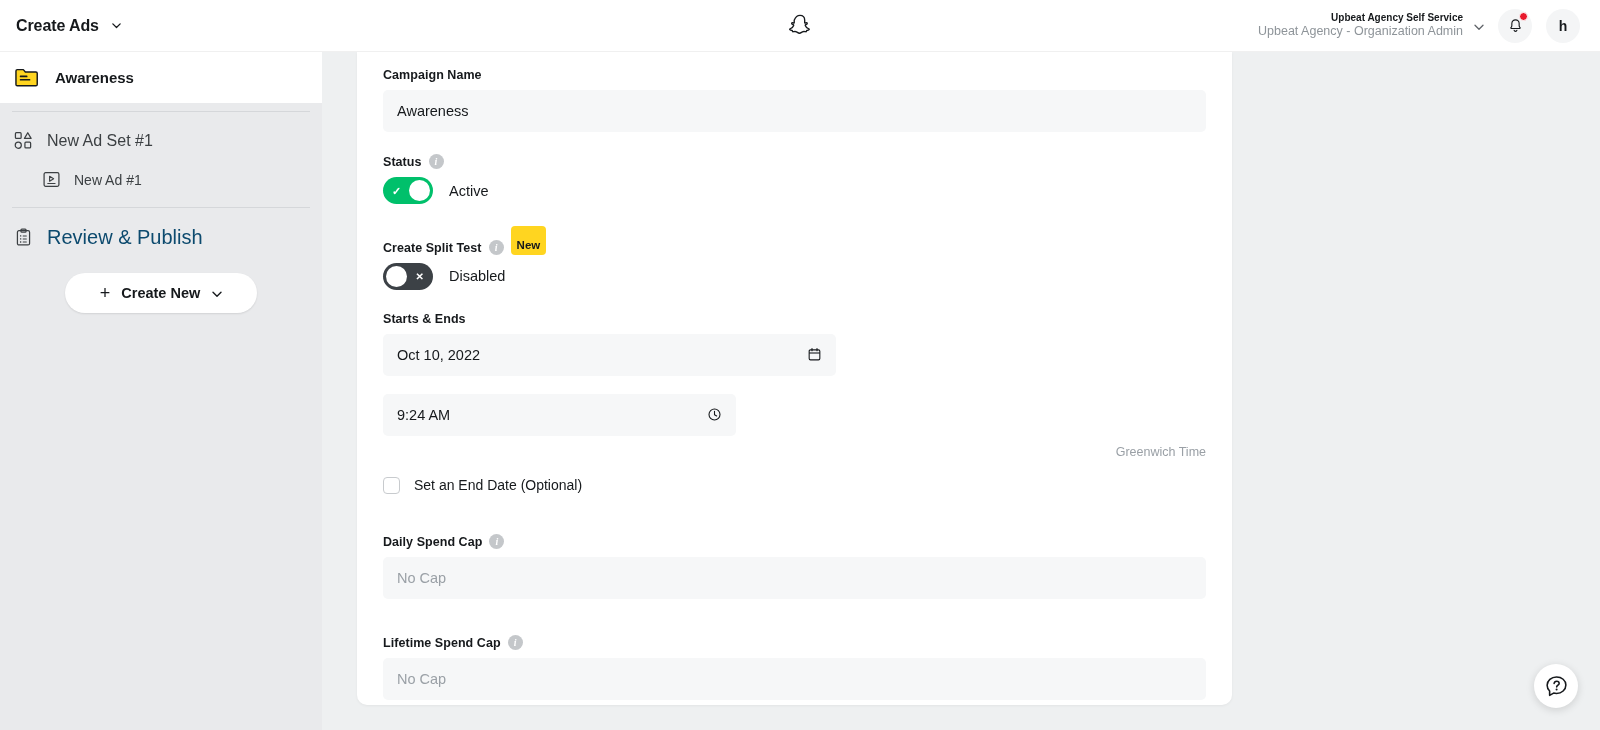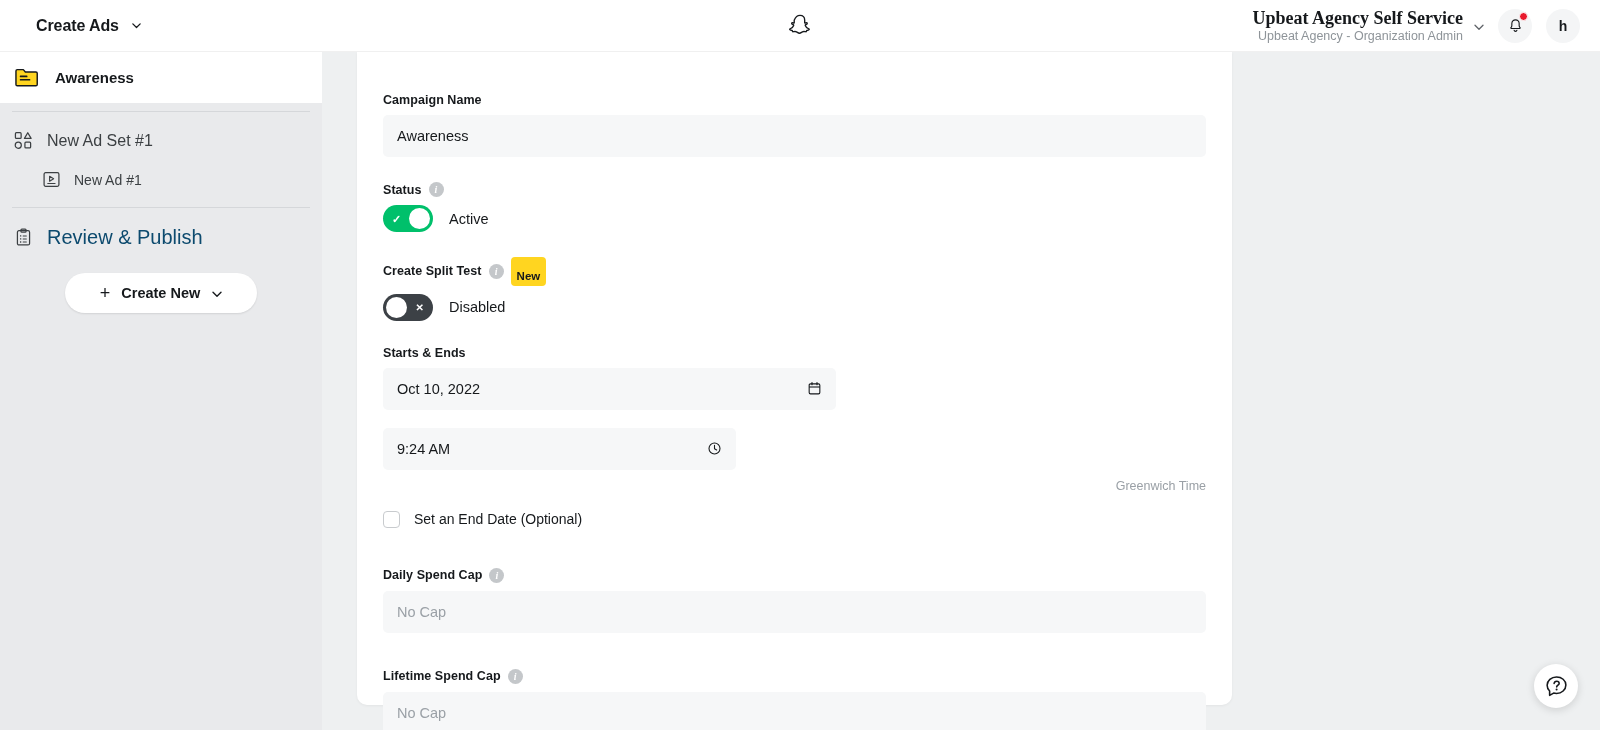--- a/index.html
+++ b/index.html
@@ -12,36 +12,36 @@
   .app { position: relative; width: 1600px; height: 730px; background:#ffffff; }
 
   
   .header {
     position: absolute; top:0; left:0; width:1600px; height:52px;
     background:#ffffff;
     display:flex; align-items:center;
     border-bottom: 1px solid #f0f0f0;
     z-index: 20;
   }
-  .hdr-left { display:flex; align-items:center; gap:12px; padding-left:36px; }
+  .hdr-left { display:flex; align-items:center; gap:12px; padding-left:16px; }
   .hdr-title { font-size:16px; font-weight:700; color:#16191c; letter-spacing:-0.1px; }
   .chev { width:11px; height:11px; display:inline-block; }
   .chev svg { display:block; }
 
   .hdr-center {
     position:absolute; left:50%; top:50%; transform:translate(-50%,-50%);
     display:flex; align-items:center; justify-content:center;
   }
 
   .hdr-right {
     position:absolute; right:20px; top:0; height:52px;
     display:flex; align-items:center; gap:14px;
   }
   .acct { display:flex; flex-direction:column; align-items:flex-end; line-height:1.25; }
-  .acct-name { font-size:18px; font-weight:700; color:#16191c;font-family:Liberation Serif, serif; }
+  .acct-name { font-size:10px; font-weight:700; color:#16191c; }
   .acct-sub { font-size:12.5px; color:#8e9499; }
   .acct-wrap { display:flex; align-items:center; gap:10px; }
   .circ-btn {
     width:34px; height:34px; border-radius:50%;
     background:#f4f5f6; display:flex; align-items:center; justify-content:center;
     position:relative; cursor:pointer;
   }
   .dot-badge {
     position:absolute; top:3px; right:4px; width:9px; height:9px;
     border-radius:50%; background:#e8192c; border:1.5px solid #ffffff;
@@ -86,22 +86,22 @@
   }
   .card {
     position:absolute; left:35px; top:0px; width:875px; height:653px;
     background:#ffffff; border-radius:0 0 10px 10px;
     box-shadow:0 1px 3px rgba(0,0,0,0.05);
     padding: 16px 26px 0 26px;
   }
 
   .field-label {
     font-size:12.5px; font-weight:700; color:#16191c;
-    display:flex; align-items:center; gap:7px;
-    margin-bottom:8px; letter-spacing:0.05px;margin-top:25px;
+    display:flex; align-items:flex-end; gap:7px;
+    margin-bottom:8px; letter-spacing:0.05px;
   }
   .info-i {
     width:15px; height:15px; border-radius:50%; background:#c4c7ca;
     color:#ffffff; font-size:10px; font-weight:700; font-style:italic;
     display:flex; align-items:center; justify-content:center;
     font-family:"Liberation Serif", serif; cursor:pointer; flex:none;
   }
   .badge-new {
     background:#ffd520; color:#16191c; font-size:11.5px; font-weight:600;
     border-radius:4px; padding:14px 6px 3px 6px; line-height:1;

